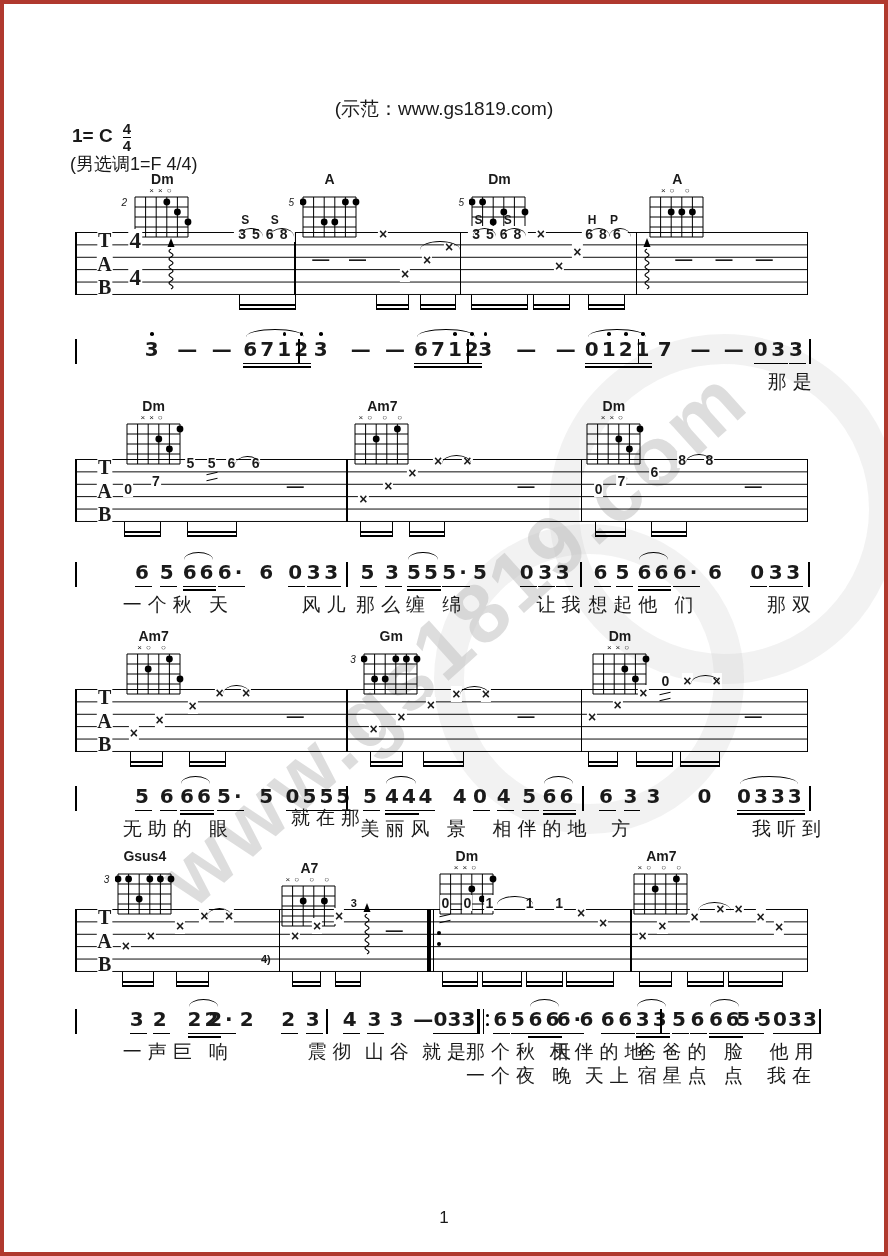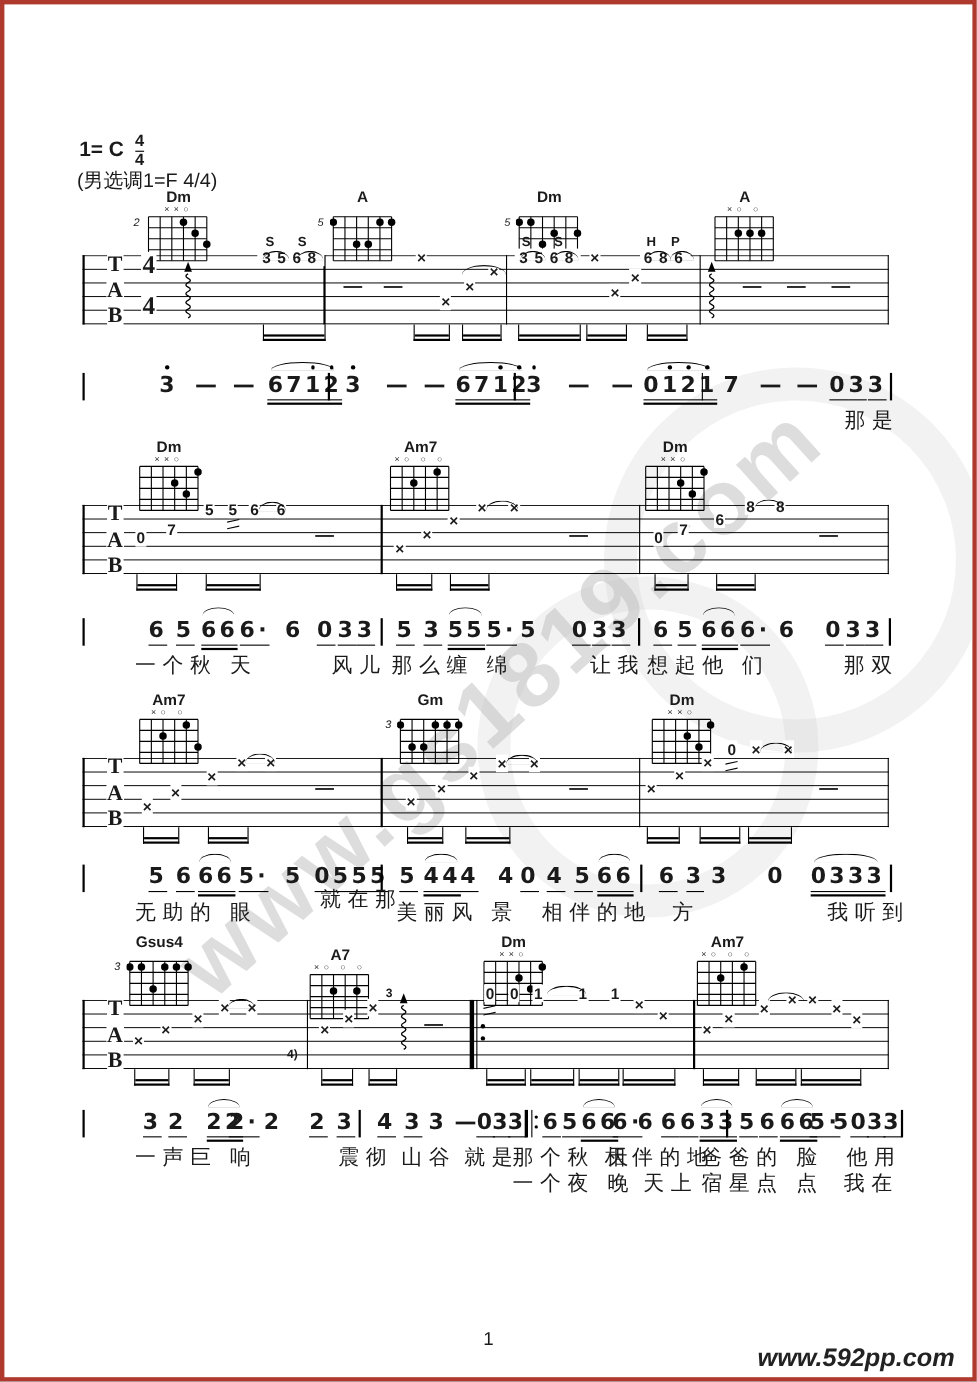--- a/index.html
+++ b/index.html
@@ -79,20 +79,21 @@
         color:#222;}
 </style>
 </head>
 <body>
 
 <div class="page">
   <div class="wm">www.gs1819.com</div>
   <div class="ring r1"></div>
   <div class="ring r2"></div>
 
+  <div class="subtitle">(示范：www.gs1819.com)</div>
   <div class="keyrow">
     <span>1= C</span><span class="frac">
         <span>4</span>
         <span class="fb">4</span>
       </span>
   </div>
   <div class="altkey">(男选调1=F 4/4)</div>
 
   <div class="system" id="sys0" style="top: 168px;">
       <div class="chord" style="left: 18%; top: 0px;"><div class="cname">Dm</div><div class="cmarks">××○</div><svg width="60" height="44">
@@ -660,14 +661,13 @@
       <span class="lyr" style="left: 62%; top: 32px;">相伴的地</span>
       <span class="lyr" style="left: 72%; top: 32px;">爸爸的 脸</span>
       <span class="lyr" style="left: 87%; top: 32px;">他用</span>
       <span class="lyr" style="left: 52.5%; top: 56px;">一个夜 晚</span>
       <span class="lyr" style="left: 66%; top: 56px;">天上</span>
       <span class="lyr" style="left: 72%; top: 56px;">宿星点 点</span>
       <span class="lyr" style="left: 86.7%; top: 56px;">我在</span>
     </div>
 
   <div class="pagenum">1</div>
-  <div class="site">www.592pp.com</div>
 </div>
 
 </body></html>

